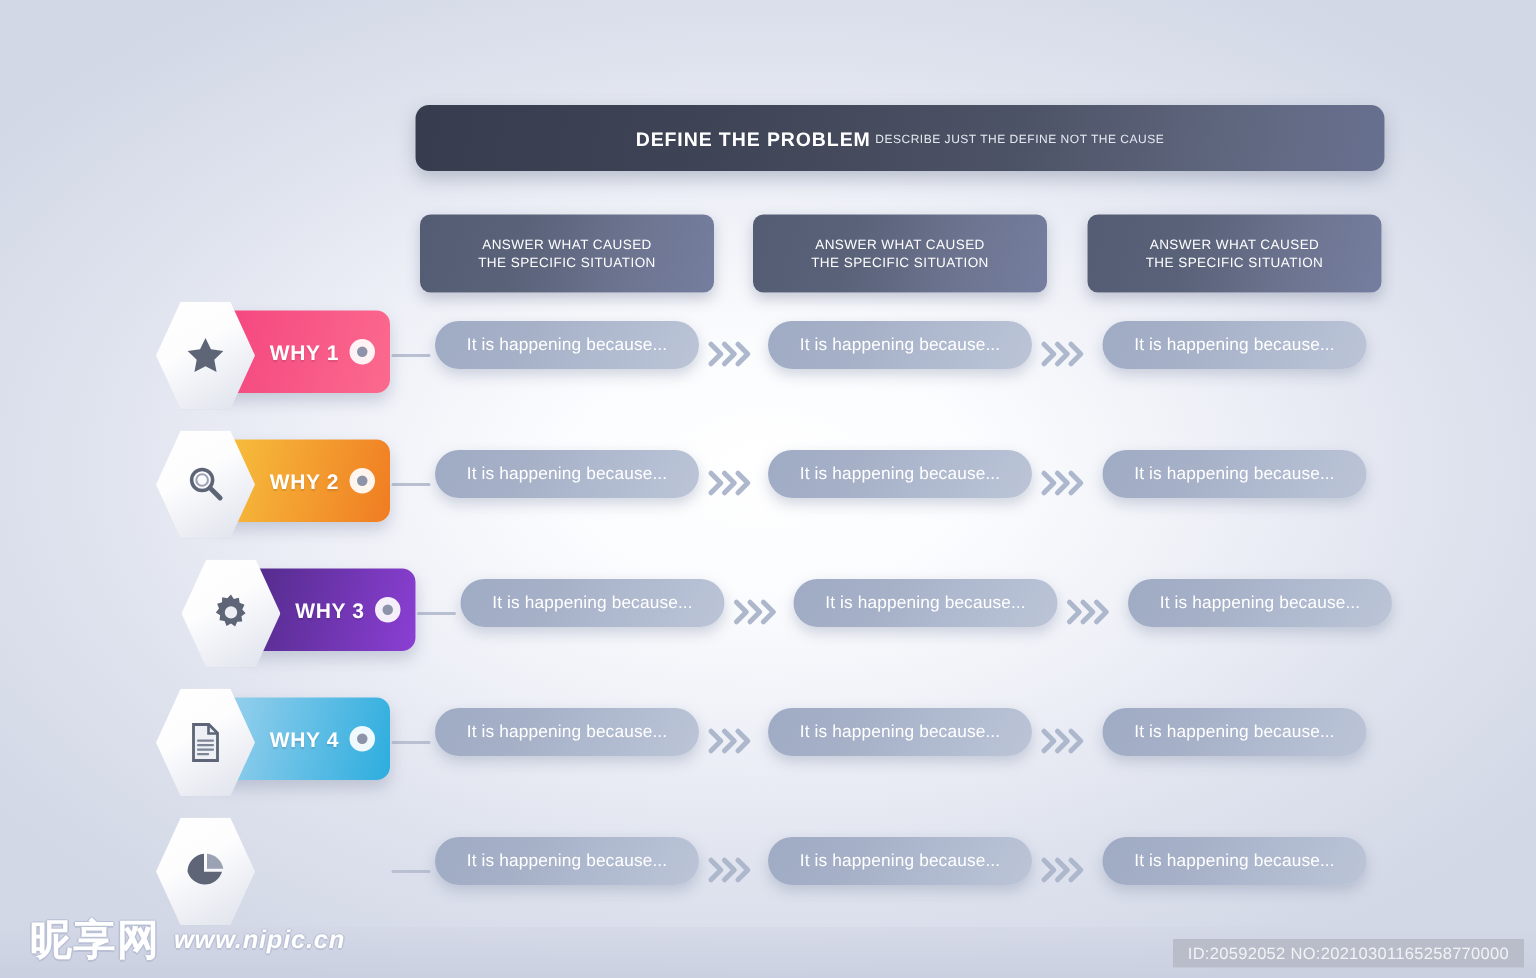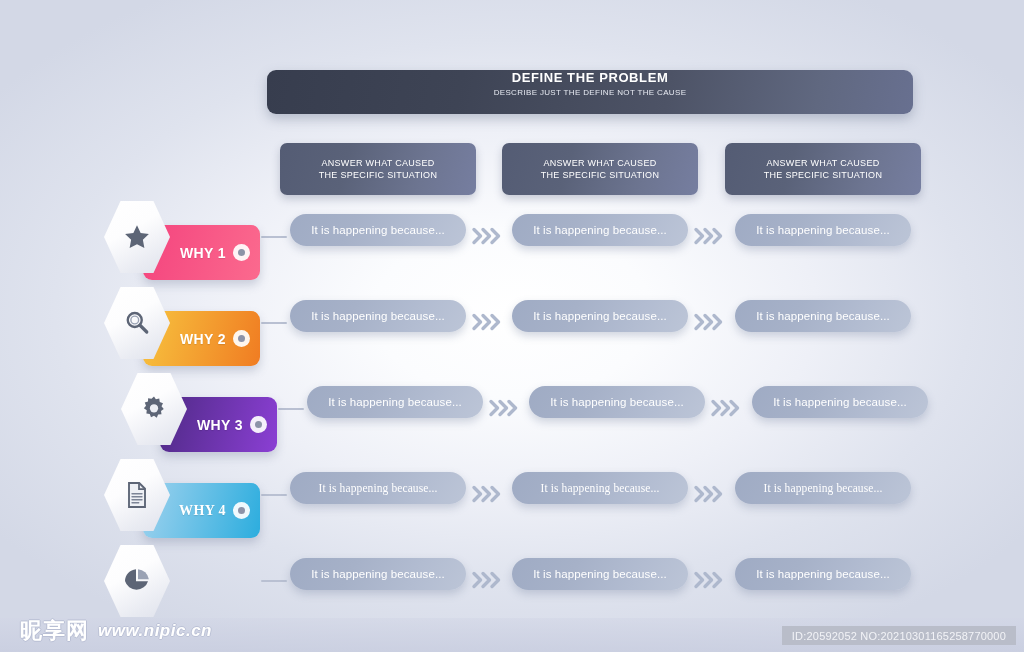--- a/index.html
+++ b/index.html
@@ -19,36 +19,36 @@
     width: 1024px;
     height: 652px;
     background:
       radial-gradient(ellipse 62% 58% at 50% 48%, #ffffff 0%, #fbfcfe 22%, #eef0f7 48%, #dfe3ee 72%, #d3d8e6 100%);
     overflow: hidden;
   }
 
   
   .problem-bar {
     position: absolute;
-    left: 267px;
+    left: 277px;
     top: 70px;
     width: 646px;
     height: 44px;
     border-radius: 9px;
     background: linear-gradient(100deg, #373d4e 0%, #3d4354 28%, #4a5165 58%, #5b6379 80%, #69melt 100%);
     background: linear-gradient(100deg, #373d4e 0%, #3e4455 30%, #4c melts 0%);
     background: linear-gradient(100deg, #373d4e 0%, #3e4455 32%, #4d real 0%);
     background: linear-gradient(100deg, #373d4e 0%, #3e4455 30%, #4b melt 0%);
     background: linear-gradient(100deg, #373d4e 0%, #3e4455 30%, #4d5366 62%, #606880 85%, #68melt 100%);
     background: linear-gradient(100deg, #373d4e 0%, #3e4455 30%, #4d5366 62%, #606880 85%, #687090 100%);
     box-shadow: 0 5px 12px rgba(90, 102, 130, 0.34);
     display: flex;
-    flex-direction: column;
-    align-items: center;
-    justify-content: flex-start;
+    flex-direction: row;
+    align-items: center;
+    justify-content: center;
     gap: 3px;
   }
   .problem-title {
     color: #ffffff;
     font-size: 13px;
     font-weight: bold;
     letter-spacing: 0.6px;
   }
   .problem-sub {
     color: #e7eaf2;
@@ -102,21 +102,21 @@
     display: flex;
     align-items: center;
     justify-content: center;
     z-index: 3;
   }
   .hex svg { display: block; }
 
   .why-pill {
     position: absolute;
     left: 143px;
-    top: 27px;
+    top: 9px;
     width: 117px;
     height: 55px;
     border-radius: 9px;
     display: flex;
     align-items: center;
     justify-content: flex-end;
     padding-right: 10px;
     box-sizing: border-box;
     gap: 7px;
     box-shadow: 0 5px 10px rgba(110, 120, 150, 0.30);
@@ -202,21 +202,21 @@
   .watermark {
     position: absolute;
     left: 20px;
     bottom: 6px;
     display: flex;
     align-items: center;
     gap: 9px;
   }
   .wm-cn {
     font-family: "DejaVu Sans", sans-serif;
-    font-size: 22px;
+    font-size: 28px;
     font-weight: bold;
     color: #ffffff;
     letter-spacing: 1px;
     text-shadow:
       1px 0 0 #b9bfd4, -1px 0 0 #b9bfd4,
       0 1px 0 #b9bfd4, 0 -1px 0 #b9bfd4;
   }
   .wm-url {
     font-size: 17px;
     font-style: italic;
@@ -378,21 +378,21 @@
             <g fill="none" stroke="#aeb8cd" stroke-width="3.4" stroke-linecap="round" stroke-linejoin="round">
               <path d="M4 6.5L10.5 13L4 19.5"></path>
               <path d="M13 6.5L19.5 13L13 19.5"></path>
               <path d="M22 6.5L28.5 13L22 19.5"></path>
             </g>
           </svg></div>
         <div class="content-pill cp2">
           <span>It is happening because...</span>
         </div>
       </div>
-      <div class="row" style="top: 456px; font-family: Liberation Serif, serif;">
+      <div class="row" style="top: 456px;">
         <div class="connector"></div>
         <div class="why-pill" style="background:linear-gradient(105deg,#9fd2ee 0%,#2cadde 100%)">
           <span class="why-label">WHY 4</span>
           <span class="why-badge">
             <i></i>
           </span>
         </div>
         <div class="hex">
           <span>
             <svg width="30" height="30" viewBox="0 0 24 24">

